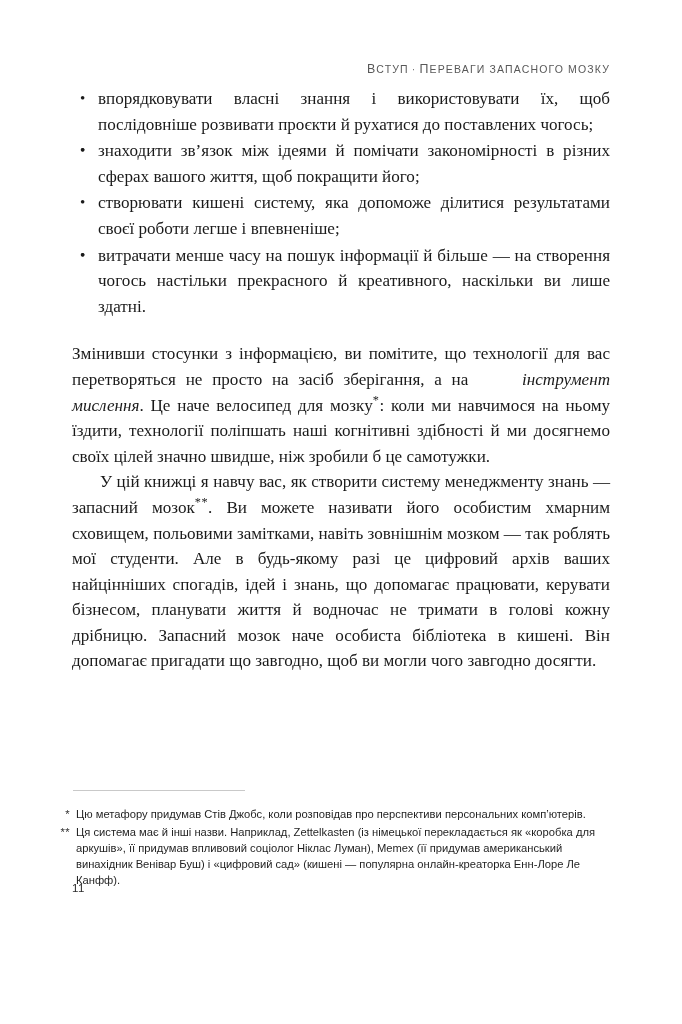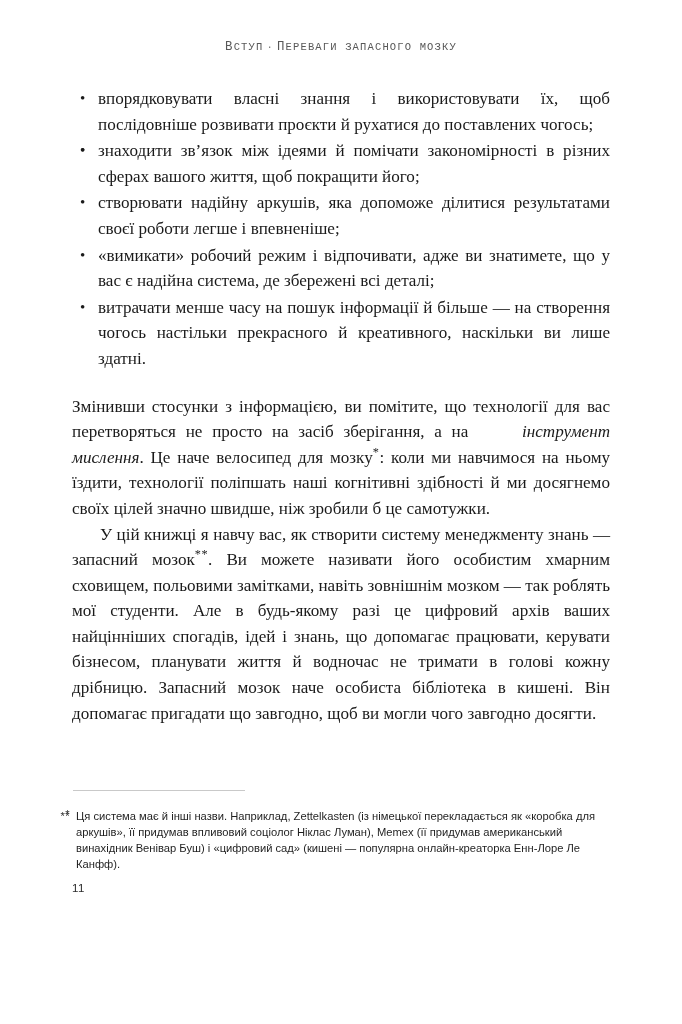--- a/index.html
+++ b/index.html
@@ -20,25 +20,25 @@
 
   .page {
     position: absolute;
     inset: 0;
     background: #ffffff;
   }
 
   
   .running-head {
     position: absolute;
-    top: 40px;
+    top: 62px;
     left: 72px;
     right: 72px;
-    text-align: center;
-    font-family: Liberation Mono, monospace;
+    text-align: right;
+    font-family: Liberation Sans, sans-serif;
     font-size: 10.5px;
     letter-spacing: 1.15px;
     color: #585858;
     white-space: nowrap;
   }
   .running-head .rh-word-cap {
     font-size: 12.4px;
   }
   .running-head .rh-sep {
     padding: 0 3px;
@@ -172,43 +172,43 @@
       </li>
       <li>
         <span class="bullet-dot">•</span>
       </li>
       <li>
         <span class="bullet-dot">•</span>
         <span>знаходити зв’язок між ідеями й помічати закономірності в різних сферах вашого життя, щоб покращити його;</span>
       </li>
       <li>
         <span class="bullet-dot">•</span>
-        <span>створювати надійну аркушів, яка допоможе ділитися результатами своєї роботи легше і впевненіше;</span>
-      </li>
-      <li>
-        <span class="bullet-dot">•</span>
-        <span>«вимикати» робочий режим і відпочивати, адже ви знатимете, що у вас є надійна система, де збережені всі деталі;</span>
+        <span>створювати кишені систему, яка допоможе ділитися результатами своєї роботи легше і впевненіше;</span>
+      </li>
+      <li>
+        <span class="bullet-dot">•</span>
       </li>
       <li>
         <span class="bullet-dot">•</span>
         <span>витрачати менше часу на пошук інформації й більше — на створення чогось настільки прекрасного й креативного, наскільки ви лише здатні.</span>
       </li>
     </ul>
 
     <p class="para gap-before"><span>Змінивши стосунки з інформацією, ви помітите, що технології для вас перетворяться не просто на засіб зберігання, а на </span><em>інструмент мислення</em><span>. Це наче велосипед для мозку</span><sup class="fn">*</sup><span>: коли ми навчимося на ньому їздити, технології поліпшать наші когнітивні здібності й ми досягнемо своїх цілей значно швидше, ніж зробили б це самотужки.</span></p>
 
     <p class="para indent"><span>У цій книжці я навчу вас, як створити систему менеджменту знань — запасний мозок</span><sup class="fn">**</sup><span>. Ви можете називати його особистим хмарним сховищем, польовими замітками, навіть зовнішнім мозком — так роблять мої студенти. Але в будь-якому разі це цифровий архів ваших найцінніших спогадів, ідей і знань, що допомагає працювати, керувати бізнесом, планувати життя й водночас не тримати в голові кожну дрібницю. Запасний мозок наче особиста бібліотека в кишені. Він допомагає пригадати що завгодно, щоб ви могли чого завгодно досягти.</span></p>
 
   </div>
 
   <div class="footnote-rule"></div>
 
   <div class="footnotes">
     <div class="footnote">
       <span class="fn-marker">*</span>
+      <span>Цю метафору придумав Стів Джобс, коли розповідав про перспективи персональних комп’ютерів.</span>
     </div>
     <div class="footnote">
       <span class="fn-marker">**</span>
       <span>Ця система має й інші назви. Наприклад, Zettelkasten (із німецької перекладається як «коробка для аркушів», її придумав впливовий соціолог Ніклас Луман), Memex (її придумав американський винахідник Венівар Буш) і «цифровий сад» (кишені — популярна онлайн-креаторка Енн-Лоре Ле Канфф).</span>
     </div>
   </div>
 
   <div class="folio">11</div>
 
 </div>

